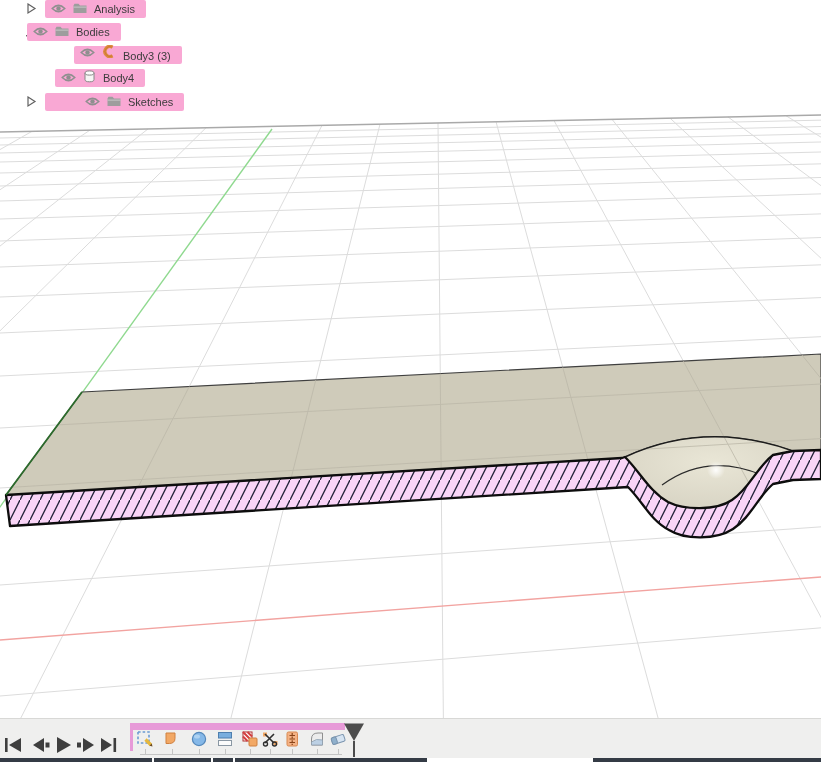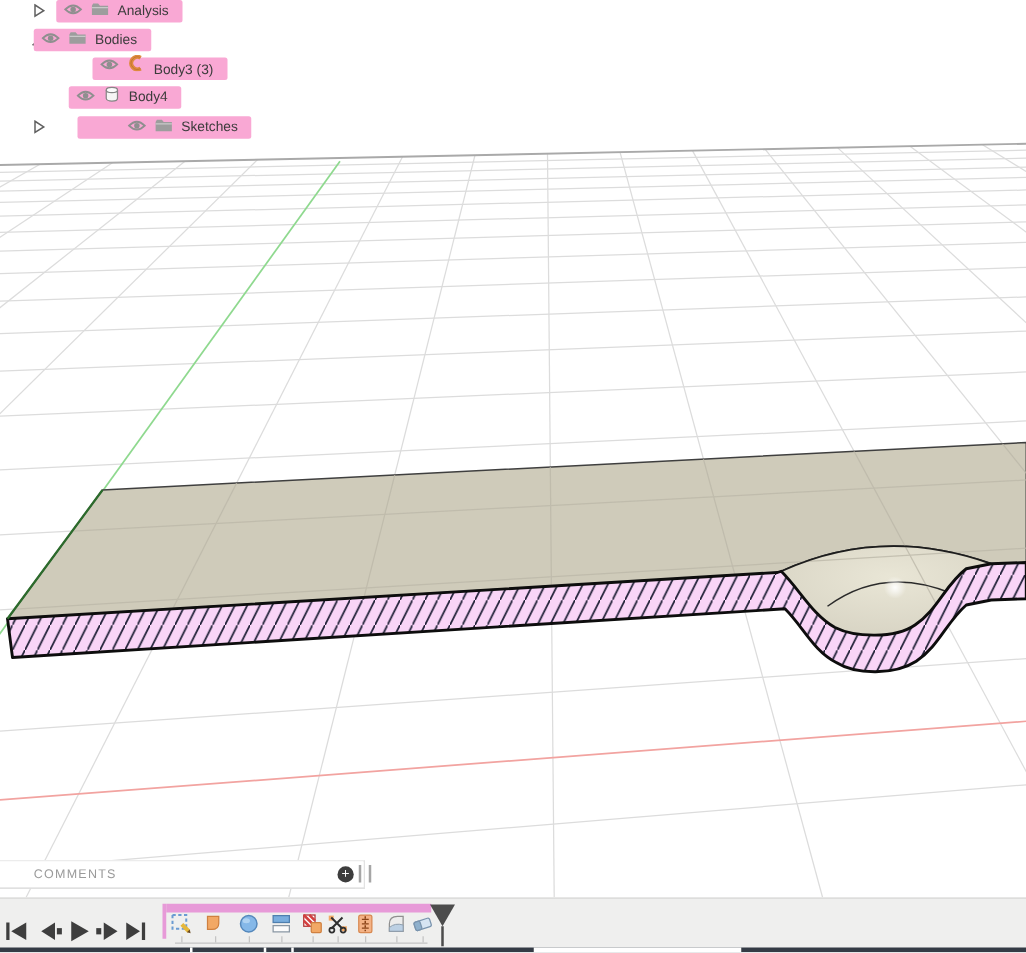--- a/index.html
+++ b/index.html
@@ -234,41 +234,36 @@
         <span class="lbl">Body4</span>
       </span>
     </div>
 
     <div class="tree-row" style="top:93px;">
       <span class="expander">
         <svg width="13" height="13">
             <polygon points="4,2 11,6.5 4,11" fill="#fdfdfd" stroke="#606060" stroke-width="1.2"></polygon>
           </svg>
         </span>
-      <span class="pill" style="left:62px;padding-left:40px;">
+      <span class="pill" style="left:45px;padding-left:40px;">
         <span>
           <svg width="15" height="11">
               <path d="M1.2,5.5 Q7.5,-0.8 13.8,5.5 Q7.5,11.8 1.2,5.5 Z" fill="none" stroke="#8f8f8f" stroke-width="1.5"></path>
               <circle cx="7.5" cy="5.5" r="2.2" fill="#8f8f8f"></circle>
             </svg></span>
         <span>
           <svg width="14" height="11">
               <path d="M0.5,2.5 L0.5,10 L13.5,10 L13.5,2.5 L7,2.5 L5.5,0.8 L1.5,0.8 Z" fill="#9d9d9d"></path>
               <rect x="0.5" y="3.6" width="13" height="1" fill="#c9c9c9"></rect>
             </svg></span>
         <span class="lbl">Sketches</span>
       </span>
     </div>
   </div>
 
-  <div id="comments">
-    <span class="txt">COMMENTS</span>
-    <span class="plus">+</span>
-    <span class="grip"></span>
-  </div>
 
   <div id="timeline">
     <svg width="130" height="40">
       <g fill="#3e3e3e">
         <g>
           <rect x="5" y="19" width="2.6" height="14"></rect>
             <polygon points="21,19 21,33 9,26"></polygon>
           </g>
         <g>
           <polygon points="44,19 44,33 33,26"></polygon>

